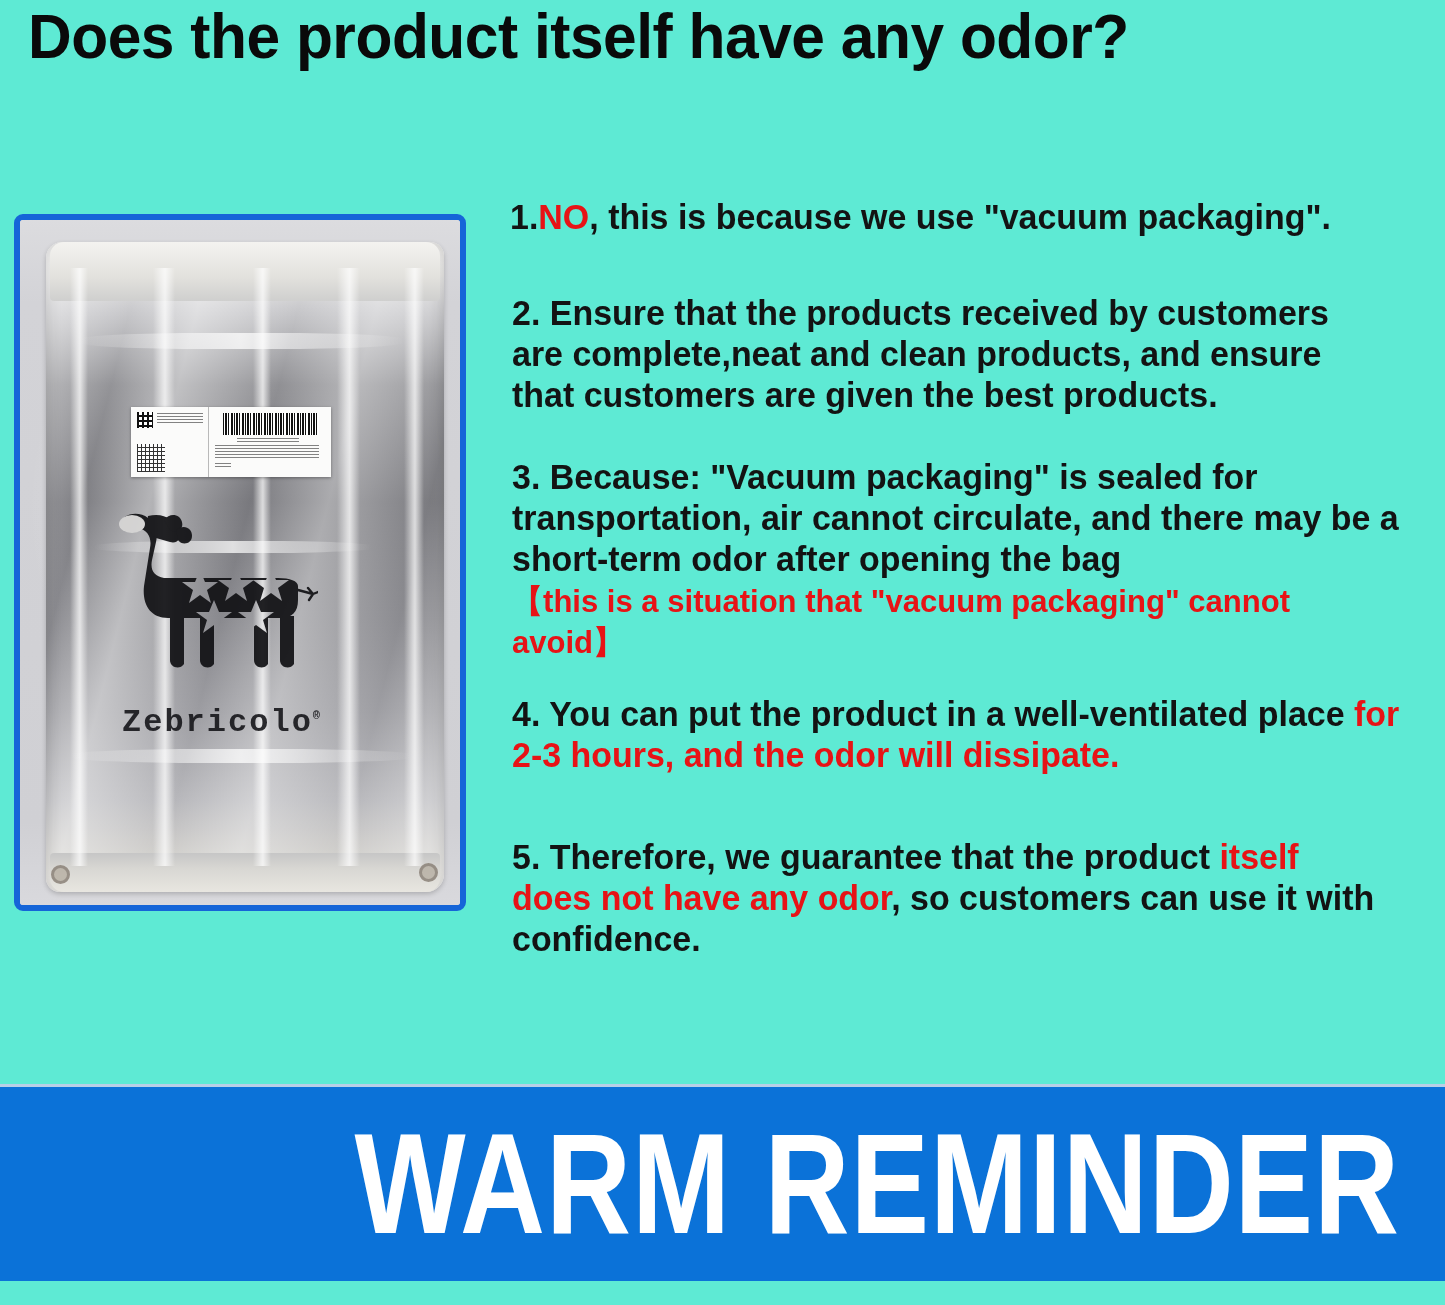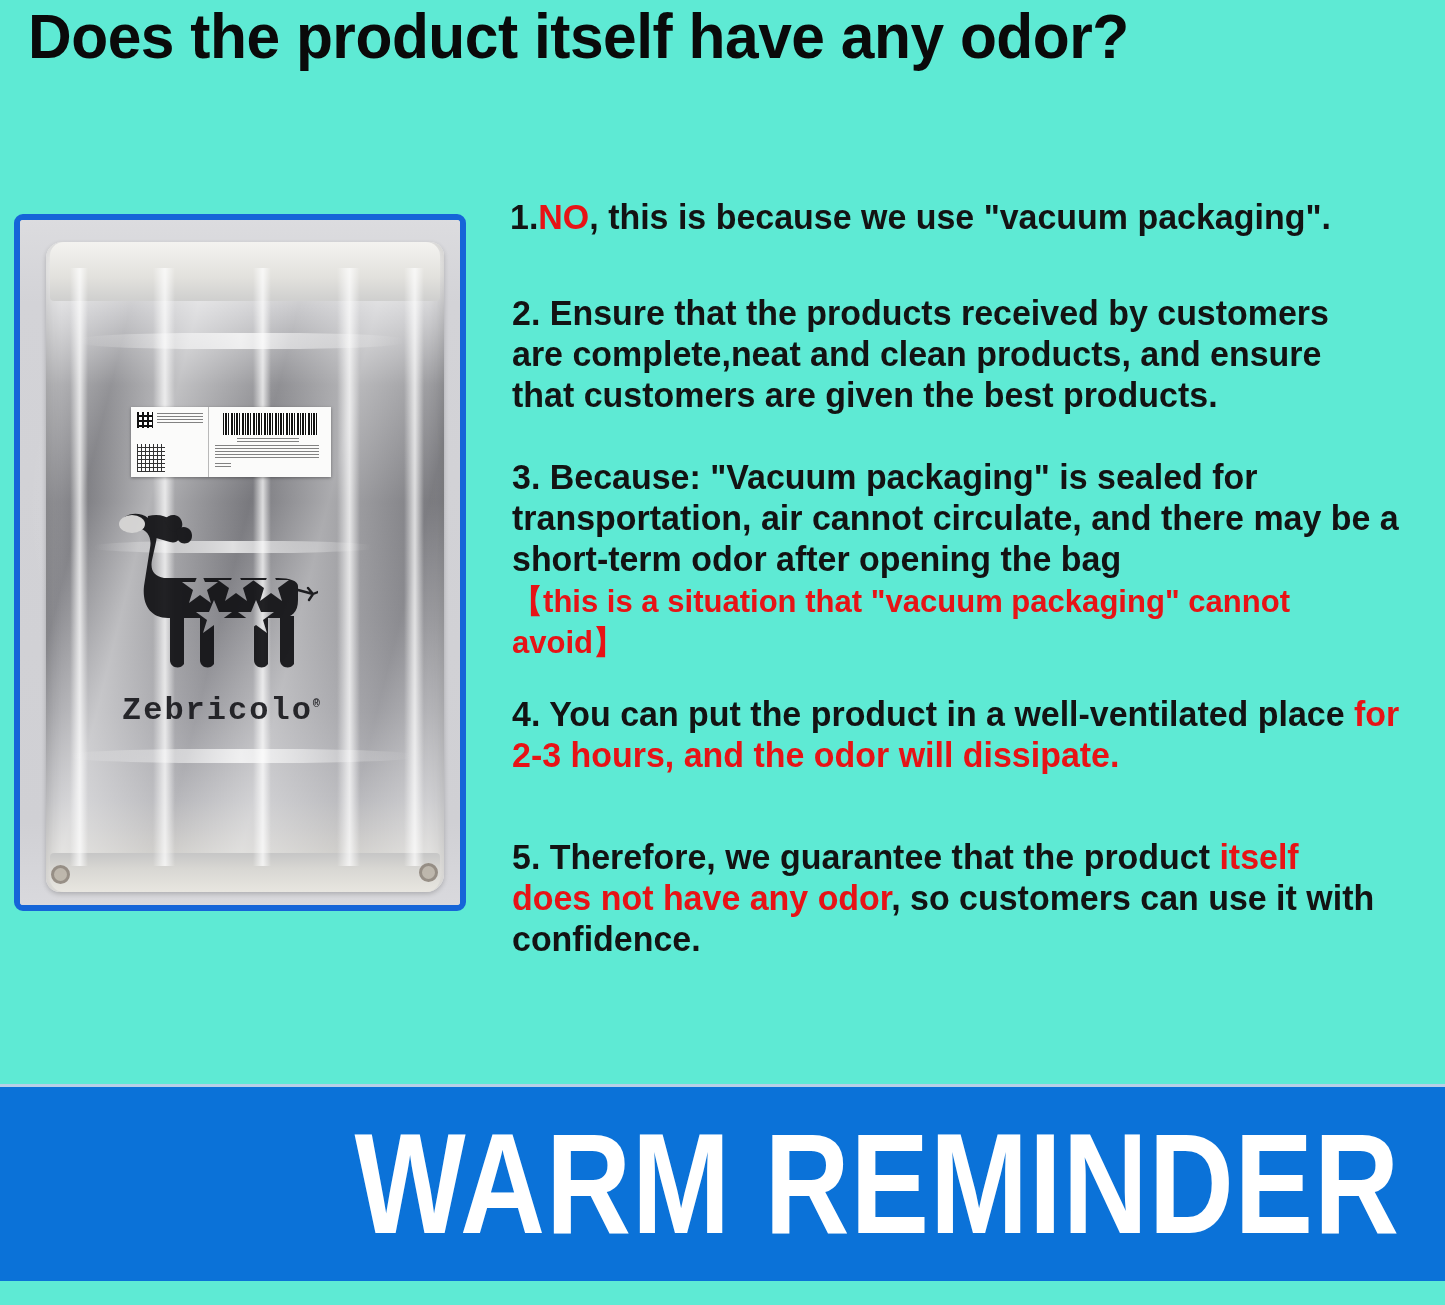--- a/index.html
+++ b/index.html
@@ -183,21 +183,21 @@
     position: absolute;
     left: 88px;
     top: 288px;
     width: 210px;
     height: 180px;
     opacity: 0.92;
   }
   #logo-word {
     position: absolute;
     left: 102px;
-    top: 472px;
+    top: 484px;
     font-family: "Liberation Mono", "DejaVu Sans Mono", monospace;
     font-size: 32px;
     font-weight: bold;
     letter-spacing: 2px;
     color: #16161a;
     opacity: 0.9;
     white-space: nowrap;
   }
   #logo-word sup {
     font-size: 12px;

